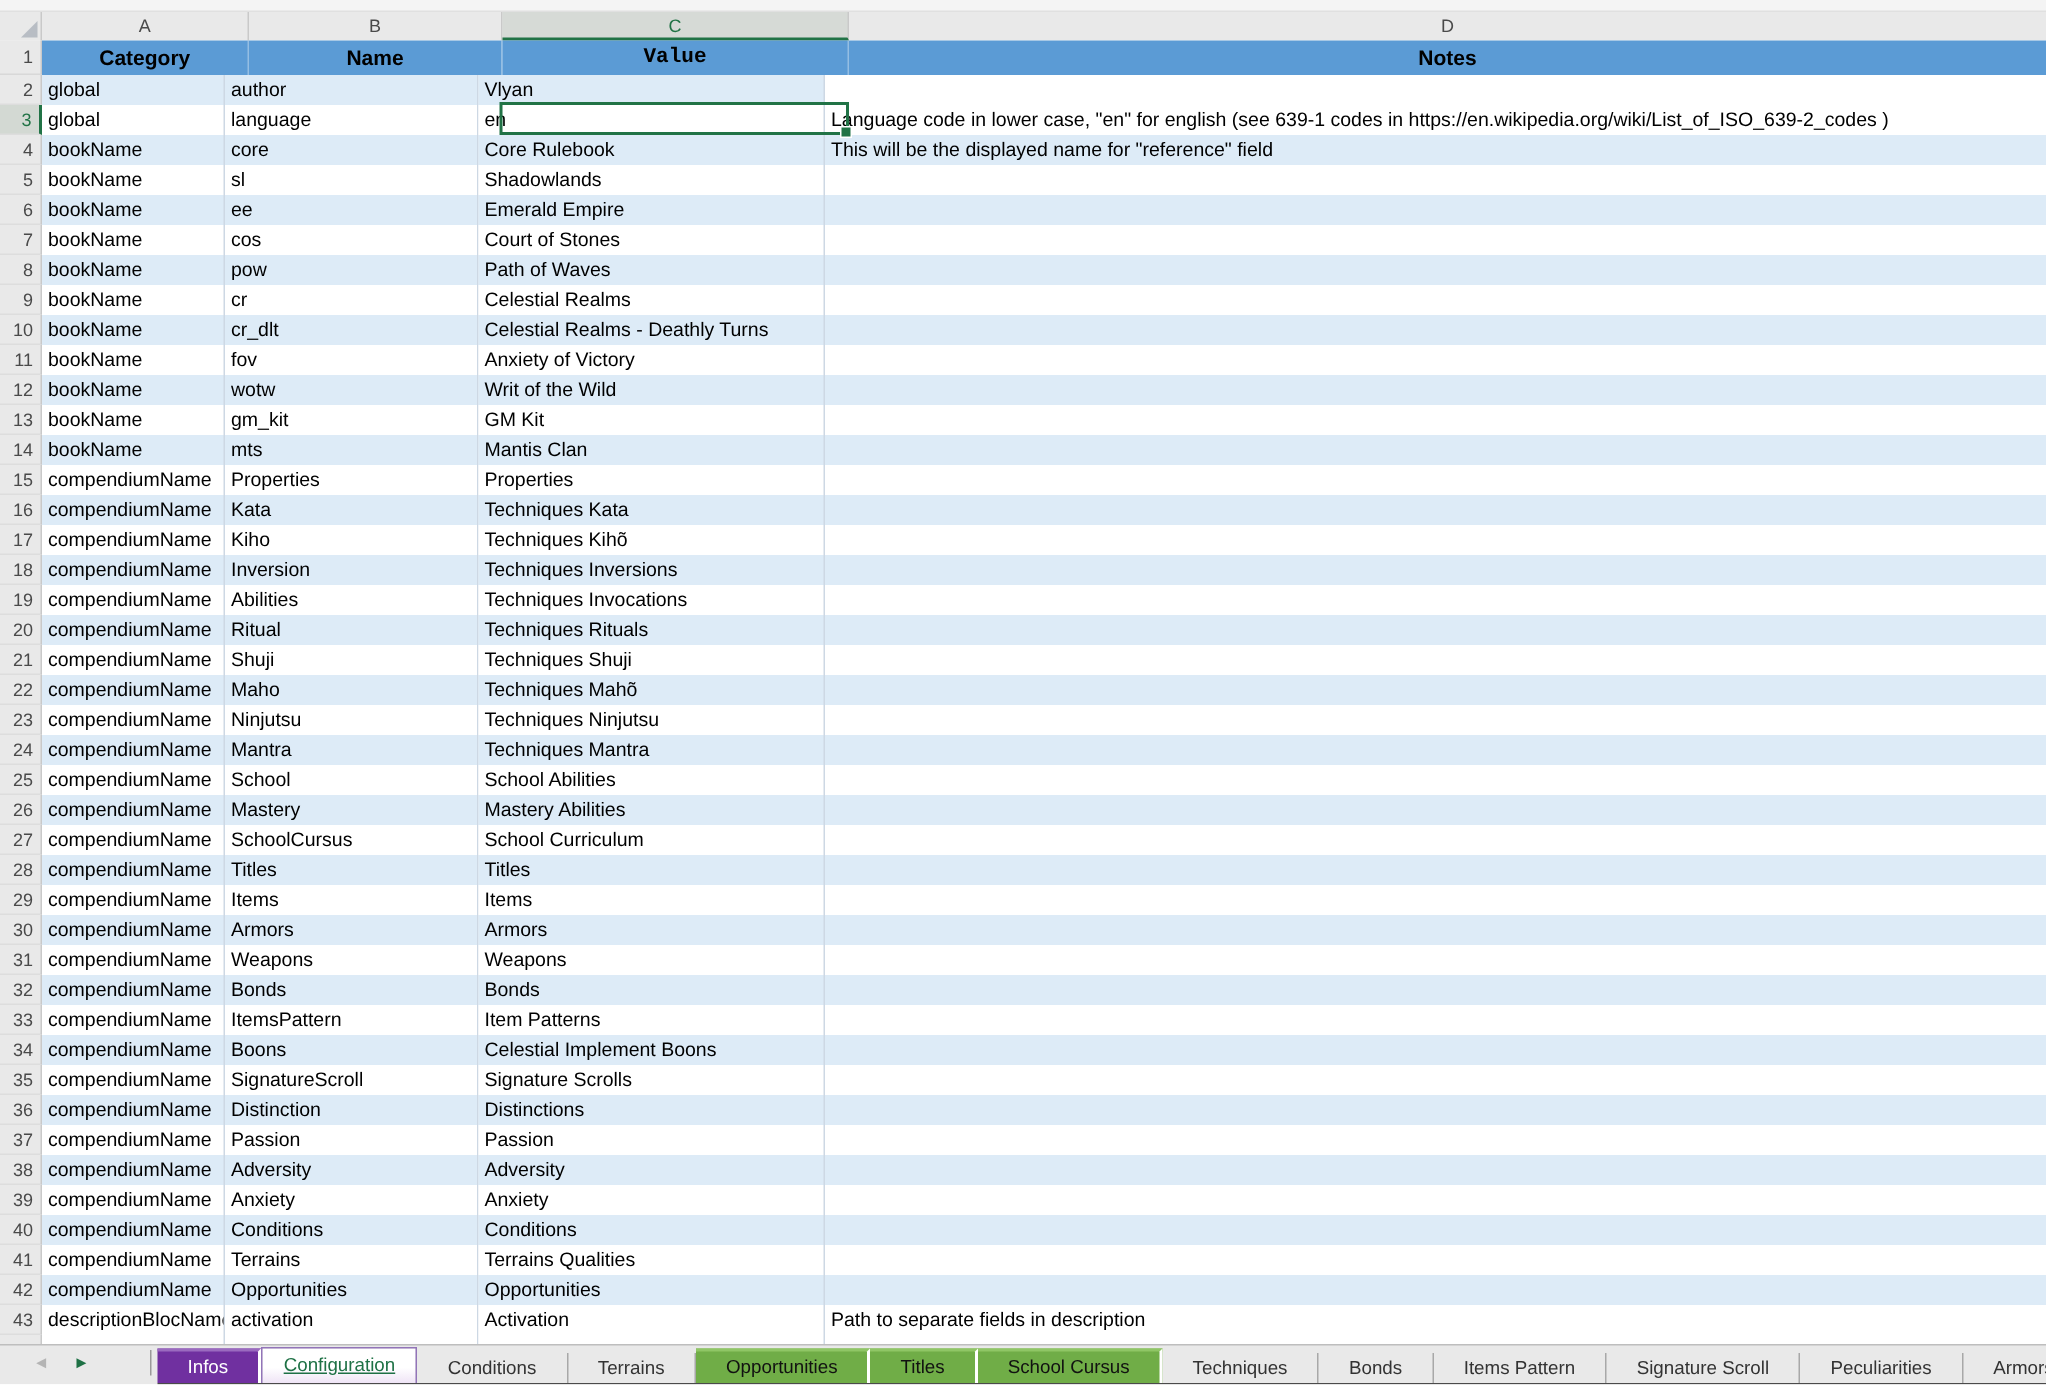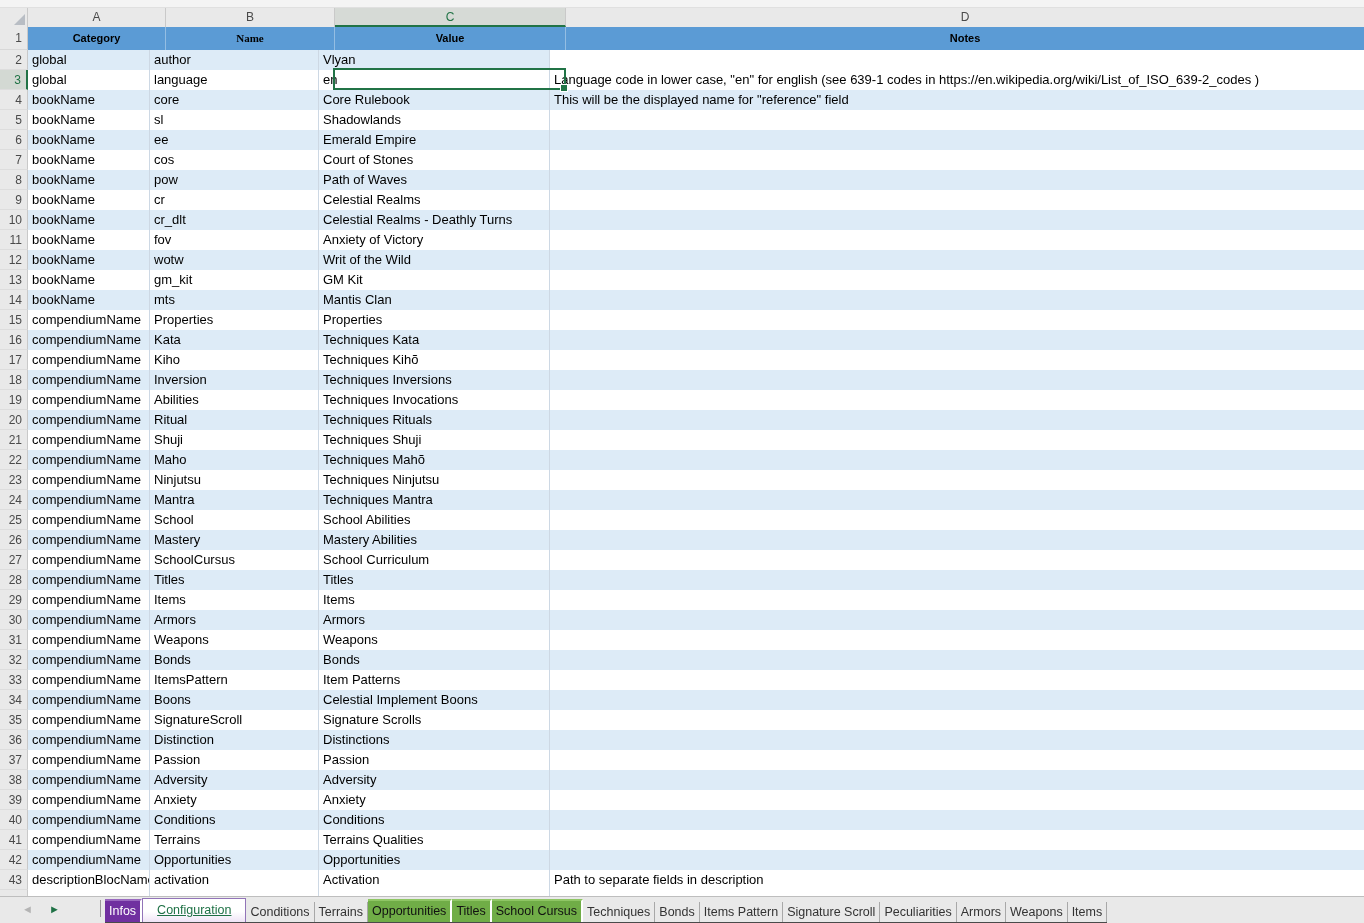--- a/index.html
+++ b/index.html
@@ -15,21 +15,21 @@
   .corner .tri{position:absolute;right:2px;bottom:2px;width:0;height:0;
     border-left:11px solid transparent;border-bottom:11px solid #B8BDC4;}
   .col-h{box-sizing:border-box;border-right:1px solid #C9C9C9;color:#4a4a4a;
     font-size:12px;line-height:19px;text-align:center;}
   .col-h.sel{background:#D6DAD6;color:#217346;border-bottom:2px solid #217346;font-weight:400;}
 
   
   .hdr-row{display:flex;height:23px;}
   .hdr-rn{width:28px;box-sizing:border-box;background:#E9E9E9;border-right:1px solid #C9C9C9;border-bottom:1px solid #D8D8D8;
     font-size:12px;color:#4a4a4a;text-align:right;padding-right:5px;line-height:23px;}
-  .hdr-cell{box-sizing:border-box;background:#5B9BD5;color:#000;font-weight:bold;font-size:11px;
+  .hdr-cell{box-sizing:border-box;background:#5B9BD5;color:#000;font-weight:bold;font-size:14px;
     text-align:center;line-height:23px;border-right:1px solid rgba(255,255,255,0.35);overflow:hidden;white-space:nowrap;}
 
   
   .row{display:flex;height:20px;}
   .rn{width:28px;box-sizing:border-box;background:#E9E9E9;border-right:1px solid #C9C9C9;border-bottom:1px solid #DDDDDD;
     font-size:12px;color:#4a4a4a;text-align:right;padding-right:5px;line-height:20px;}
   .rn.sel{background:#D3D9D3;color:#217346;border-right:2px solid #217346;}
   .cell{box-sizing:border-box;font-size:13px;line-height:20px;padding:0 0 0 4px;color:#000;
     border-right:1px solid #CDD8E4;white-space:nowrap;overflow:hidden;}
   .row.band .cell{background:#DDEBF7;}
@@ -50,21 +50,21 @@
   
   .tabbar{position:absolute;left:0;bottom:0;width:1364px;height:26px;background:#E9E9E9;
     border-top:1px solid #BEBEBE;display:flex;align-items:flex-start;overflow:hidden;}
   .nav{width:100px;height:25px;display:flex;align-items:center;justify-content:flex-start;
     padding-left:22px;box-sizing:border-box;gap:16px;flex:0 0 auto;}
   .nav .arrow{font-size:11px;line-height:11px;cursor:default;}
   .nav .left{color:#B4B4B4;}
   .nav .right{color:#1E7145;}
   .nav-sep{width:1px;height:17px;background:#9a9a9a;margin:3px 4px 0 0;flex:0 0 auto;}
   .tabs-group{display:flex;align-items:flex-end;height:25px;border-bottom:2px solid #4A4A4A;flex:0 0 auto;}
-  .tab{flex:0 0 auto;font-size:12.5px;line-height:20px;height:20px;padding:0 4px;color:#333;
+  .tab{flex:0 0 auto;font-size:12.5px;line-height:20px;height:20px;padding:0 20px;color:#333;
     white-space:nowrap;position:relative;border-right:1px solid #A8A8A8;background:transparent;cursor:pointer;}
   .tab.purple{background:#7030A0;color:#fff;border-top:2px solid #9A6ABF;height:21px;border-right:2px solid #fff;}
   .tab.green{background:#70AD47;color:#111;border-top:2px solid #8FC665;height:21px;border-right:2px solid #fff;}
   .tab.active{background:linear-gradient(#FFFFFF 55%,#EFE4F6);color:#1E7145;font-weight:normal;
     text-decoration:underline;border:1px solid #9274B8;border-bottom:none;height:23px;line-height:22px;
     padding:0 14px;z-index:2;}
 </style>
 </head>
 <body>
 
@@ -79,22 +79,22 @@
   <div class="col-h" style="width: 138px;">A</div>
       <div class="col-h" style="width: 169px;">B</div>
       <div class="col-h sel" style="width: 231px;">C</div>
       <div class="col-h" style="flex: 1 1 0%; border-right: none;">D</div>
     </div>
 
   <div class="hdr-row">
     <div class="hdr-rn">1</div>
 
   <div class="hdr-cell" style="width: 138px;">Category</div>
-      <div class="hdr-cell" style="width: 169px; font-family: Liberation Serif, serif;">Name</div>
-      <div class="hdr-cell" style="width: 231px;">Value</div>
+      <div class="hdr-cell" style="width: 169px;">Name</div>
+      <div class="hdr-cell" style="width: 231px; font-family: Liberation Mono, monospace;">Value</div>
       <div class="hdr-cell" style="flex: 1 1 0%; border-right: none;">Notes</div>
     </div>
 
   <div id="grid">
       <div class="row band">
         <div class="rn">2</div>
         <div class="cell c-a">global</div>
         <div class="cell c-b">author</div>
         <div class="cell c-c">Vlyan</div>
       </div>

